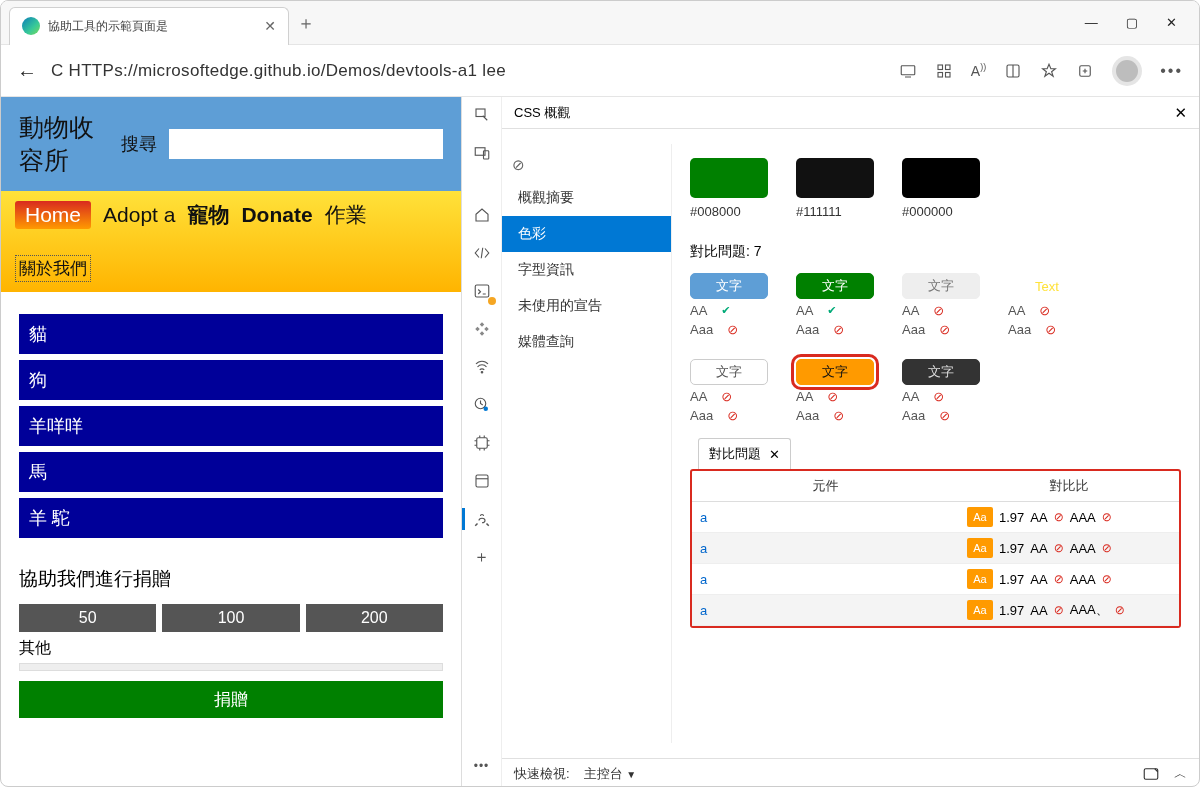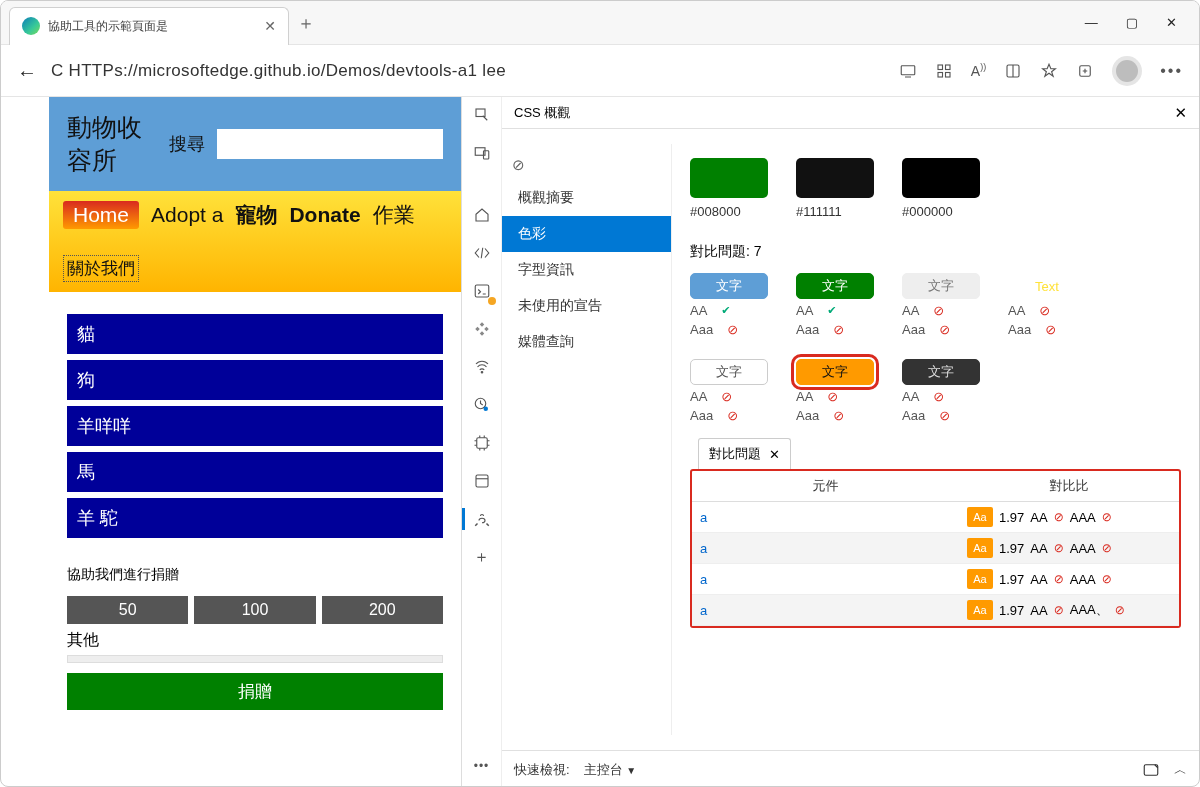--- a/index.html
+++ b/index.html
@@ -21,37 +21,37 @@
 .url-text { font-size: 17px; color: #333; flex: 1; letter-spacing: 0.3px; }
 .url-icons { display: flex; gap: 18px; align-items: center; }
 .url-icons span, .url-icons svg { color: #555; cursor: pointer; }
 .avatar { width: 30px; height: 30px; border-radius: 50%; background: #e5e5e5; display: flex; align-items: center; justify-content: center; }
 .avatar-inner { width: 22px; height: 22px; border-radius: 50%; background: #bdbdbd; }
 
 
 .main { display: flex; height: calc(787px - 44px - 52px); }
 
 
-.page { width: 460px; height: 100%; overflow-y: auto; position: relative; padding-left: 48px; }
+.page { width: 460px; height: 100%; overflow-y: auto; position: relative; }
 .page::-webkit-scrollbar { width: 14px; }
 .page::-webkit-scrollbar-thumb { background: #ccc; border-radius: 7px; }
 .page::-webkit-scrollbar-track { background: #f0f0f0; }
 .page-header { background: #5e9ed6; padding: 14px 18px; display: flex; align-items: center; gap: 12px; }
 .page-title { font-size: 25px; color: #111; max-width: 90px; }
 .search-label { font-size: 18px; color: #111; }
 .search-box { flex: 1; height: 30px; background: #fff; border: none; }
 .nav { background: linear-gradient(#ffe23a,#ffb400); padding: 10px 14px 10px 14px; display: flex; flex-wrap: wrap; align-items: center; gap: 12px; font-size: 21px; }
 .nav-item { color: #111; font-weight: 500; }
 .nav-item.active { background: linear-gradient(#d92a1f,#ff9a00); color: #fff; padding: 2px 10px; border-radius: 3px; }
 .nav-item.bold { font-weight: bold; }
 .nav-sub { font-size: 17px; color: #111; border: 1px dotted #555; padding: 1px 3px; margin-top: 2px; }
 .page-body { padding: 22px 18px; }
 .animal-list { display: flex; flex-direction: column; gap: 6px; margin-bottom: 28px; }
 .animal-row { background: #000099; color: #fff; padding: 8px 10px; font-size: 18px; }
-.donate-title { font-size: 14px; margin-bottom: 12px; }
+.donate-title { font-size: 19px; margin-bottom: 12px; }
 .donate-row { display: flex; gap: 6px; margin-bottom: 6px; }
 .donate-btn { flex: 1; background: #555; color: #fff; text-align: center; padding: 5px 0; font-size: 16px; }
 .other-label { font-size: 16px; margin: 4px 0; }
 .other-input { width: 100%; height: 8px; background: #eee; border: 1px solid #ddd; margin-bottom: 10px; }
 .donate-submit { width: 100%; background: #008000; color: #fff; text-align: center; padding: 7px 0; font-size: 17px; }
 
 
 .dt-toolbar { width: 40px; border-left: 1px solid #ddd; display: flex; flex-direction: column; align-items: center; padding-top: 6px; gap: 14px; color: #555; font-size: 16px; }
 .dt-toolbar .tbitem { width: 24px; height: 24px; display: flex; align-items: center; justify-content: center; cursor: pointer; position: relative; }
 .dt-toolbar .active-bar { position: absolute; left: -8px; width: 3px; height: 22px; background: #0078d4; }
@@ -91,21 +91,21 @@
 .issues-tab .x { font-size: 13px; cursor: pointer; }
 .issue-table { width: 100%; border-collapse: collapse; font-size: 13px; }
 .issue-table th { text-align: center; font-weight: normal; color: #333; padding: 6px 8px; border-bottom: 1px solid #ddd; }
 .issue-table td { padding: 5px 8px; border-bottom: 1px solid #eee; }
 .issue-table tr:nth-child(even) td { background: #f4f4f4; }
 .elem-link { color: #0066cc; }
 .ratio-cell { display: flex; align-items: center; gap: 6px; }
 .aa-badge { width: 26px; height: 20px; background: #ff9a00; color: #fff; display: inline-flex; align-items: center; justify-content: center; font-size: 11px; border-radius: 2px; }
 .fail-ico { color: #d92a1f; font-size: 12px; }
 
-.dt-footer { height: 38px; border-top: 1px solid #e0e0e0; display: flex; align-items: center; padding: 0 12px; font-size: 13px; color: #333; gap: 14px; }
+.dt-footer { height: 30px; border-top: 1px solid #e0e0e0; display: flex; align-items: center; padding: 0 12px; font-size: 13px; color: #333; gap: 14px; }
 .dt-footer .right { margin-left: auto; display: flex; gap: 14px; align-items: center; }
 .dropdown-caret { font-size: 10px; }
 
 svg.ico { width: 18px; height: 18px; stroke: currentColor; fill: none; stroke-width: 1.5; }
 </style>
 </head>
 <body>
 
 <div class="titlebar">
   <div class="tab">

